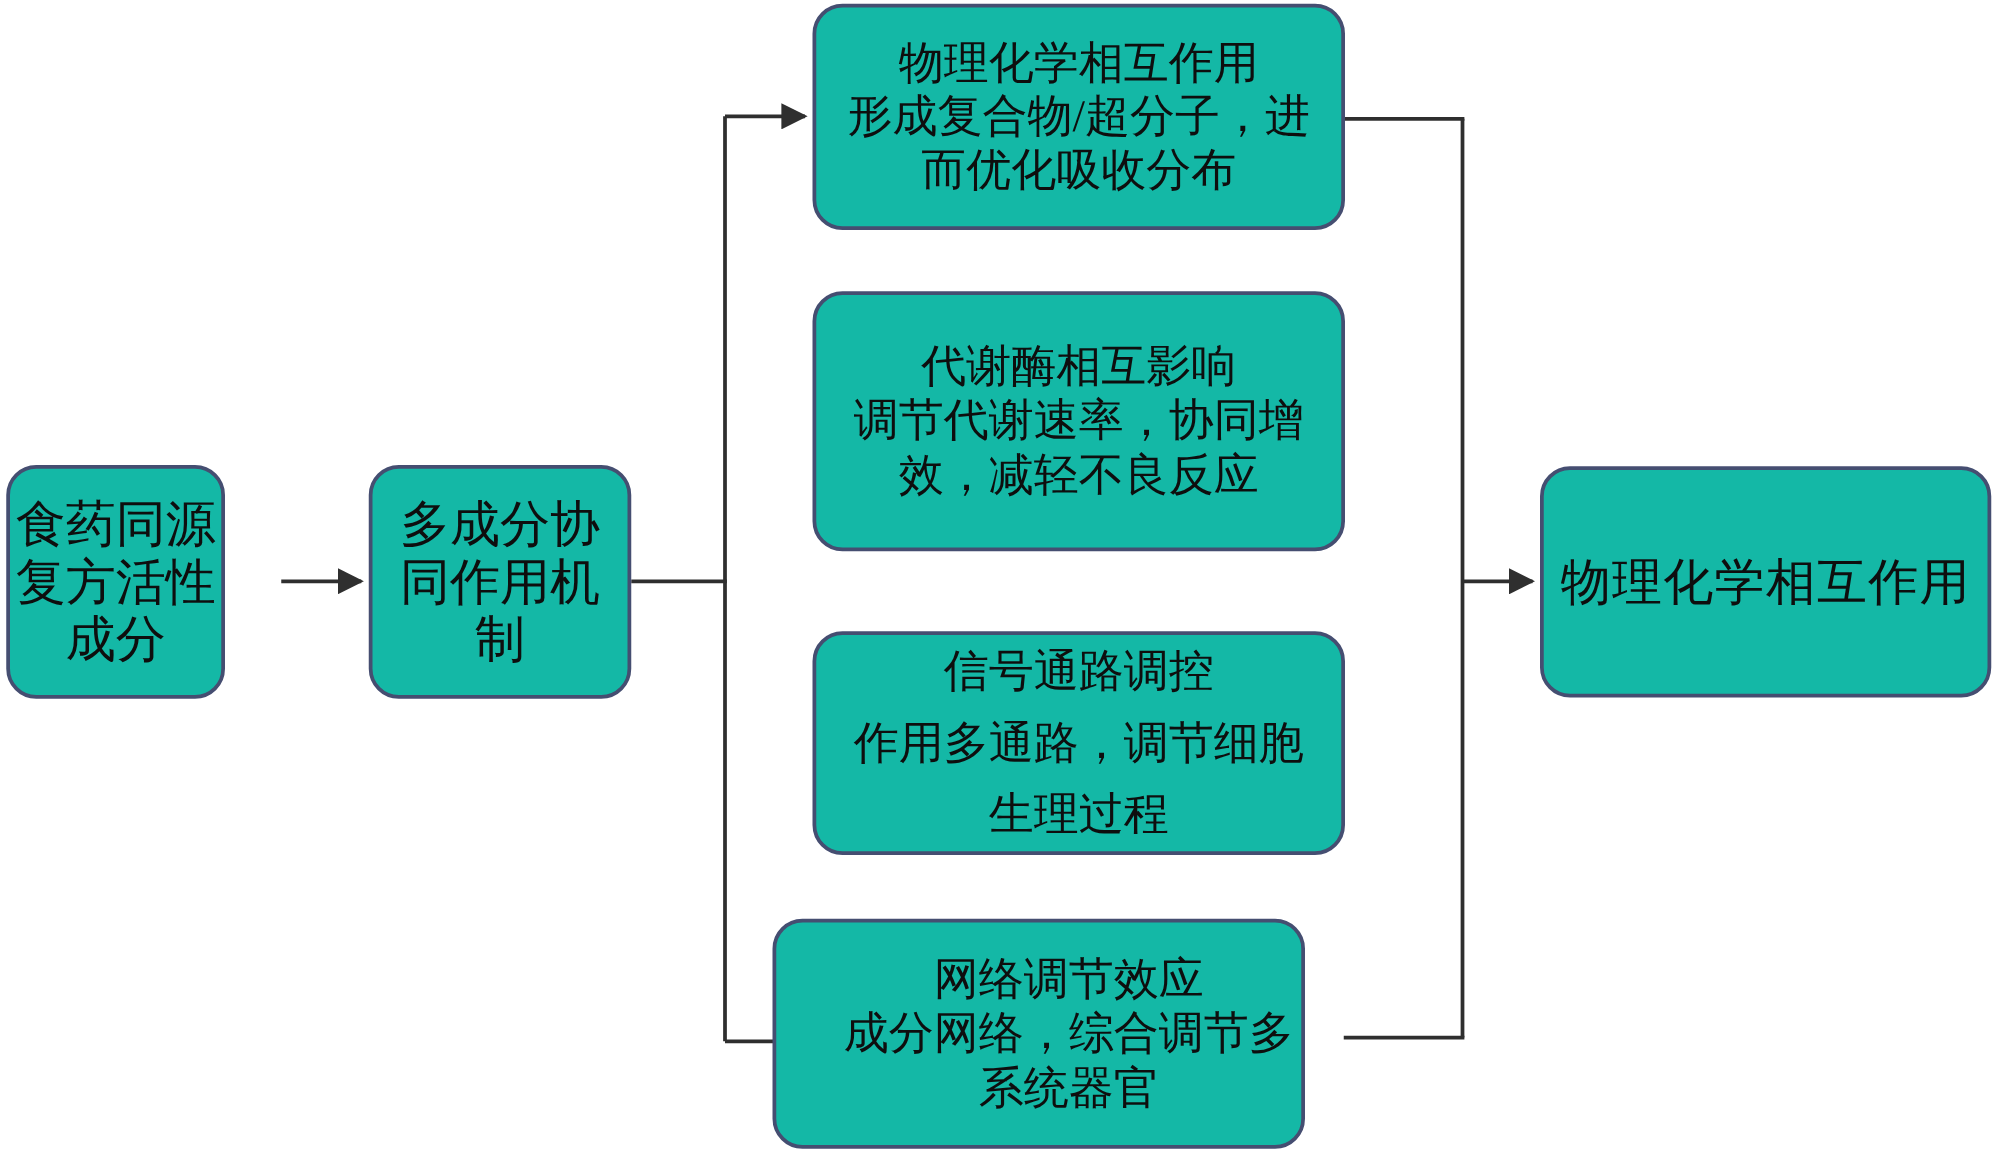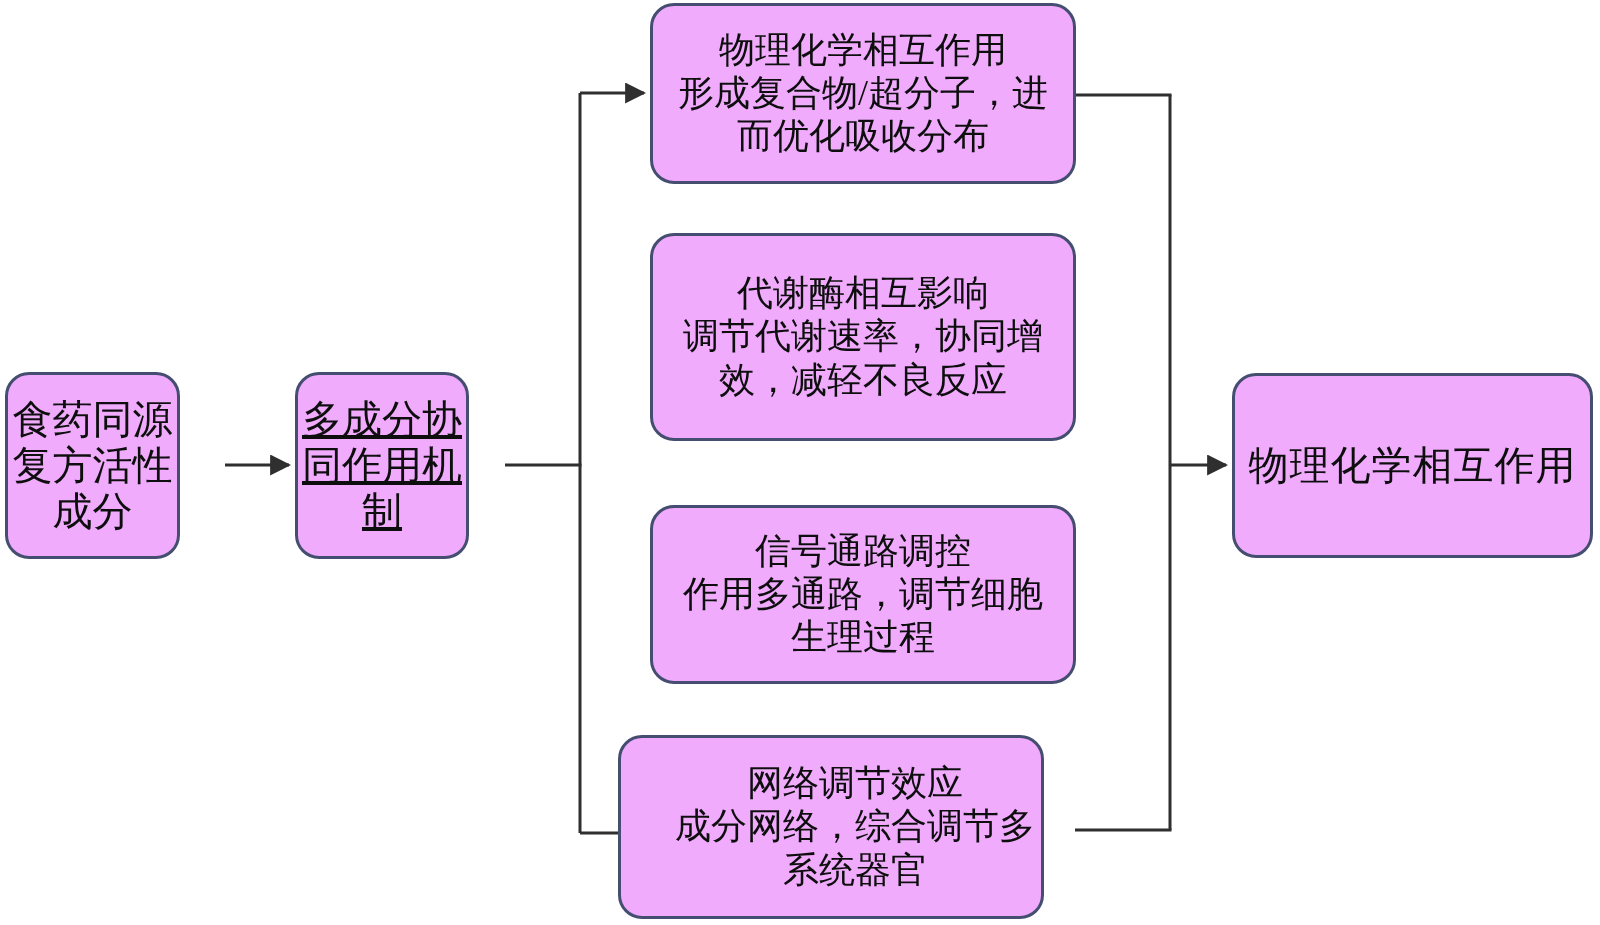--- a/index.html
+++ b/index.html
@@ -27,21 +27,21 @@
   }
   svg.connectors line {
     stroke: currentColor;
     stroke-width: 3;
   }
   .node {
     position: absolute;
     box-sizing: border-box;
     border: 3px solid var(--border, #454e71);
     border-radius: 24px;
-    background: #f0abfc;
+    background: #14b8a6;
     display: flex;
     flex-direction: column;
     align-items: center;
     justify-content: center;
     text-align: center;
   }
   .node .ln {
     font-size: 40px;
     line-height: 1.15;
     white-space: nowrap;
@@ -86,39 +86,39 @@
 
     <line x1="1170" y1="465" x2="1226" y2="465" marker-end="url(#arrow)"></line>
   </svg>
 
   <div class="node" style="left:5px; top:372px; width:175px; height:187px;">
     <div class="ln">食药同源</div>
     <div class="ln">复方活性</div>
     <div class="ln">成分</div>
   </div>
 
-  <div class="node" style="left:295px; top:372px; width:174px; height:187px;text-decoration:underline;">
+  <div class="node" style="left:295px; top:372px; width:210px; height:187px;">
     <div class="ln">多成分协</div>
     <div class="ln">同作用机</div>
     <div class="ln">制</div>
   </div>
 
   <div class="node branch" style="left:650px; top:3px; width:426px; height:181px;">
     <div class="ln">物理化学相互作用</div>
     <div class="ln">形成复合物/超分子，进</div>
     <div class="ln">而优化吸收分布</div>
   </div>
 
   <div class="node branch" style="left:650px; top:233px; width:426px; height:208px;">
     <div class="ln">代谢酶相互影响</div>
     <div class="ln">调节代谢速率，协同增</div>
     <div class="ln">效，减轻不良反应</div>
   </div>
 
-  <div class="node branch" style="left:650px; top:505px; width:426px; height:179px;">
+  <div class="node branch" style="left:650px; top:505px; width:426px; height:179px;gap:14px;">
     <div class="ln">信号通路调控</div>
     <div class="ln">作用多通路，调节细胞</div>
     <div class="ln">生理过程</div>
   </div>
 
   <div class="node branch" style="left:618px; top:735px; width:426px; height:184px;padding-left:48px;">
     <div class="ln">网络调节效应</div>
     <div class="ln">成分网络，综合调节多</div>
     <div class="ln">系统器官</div>
   </div>

